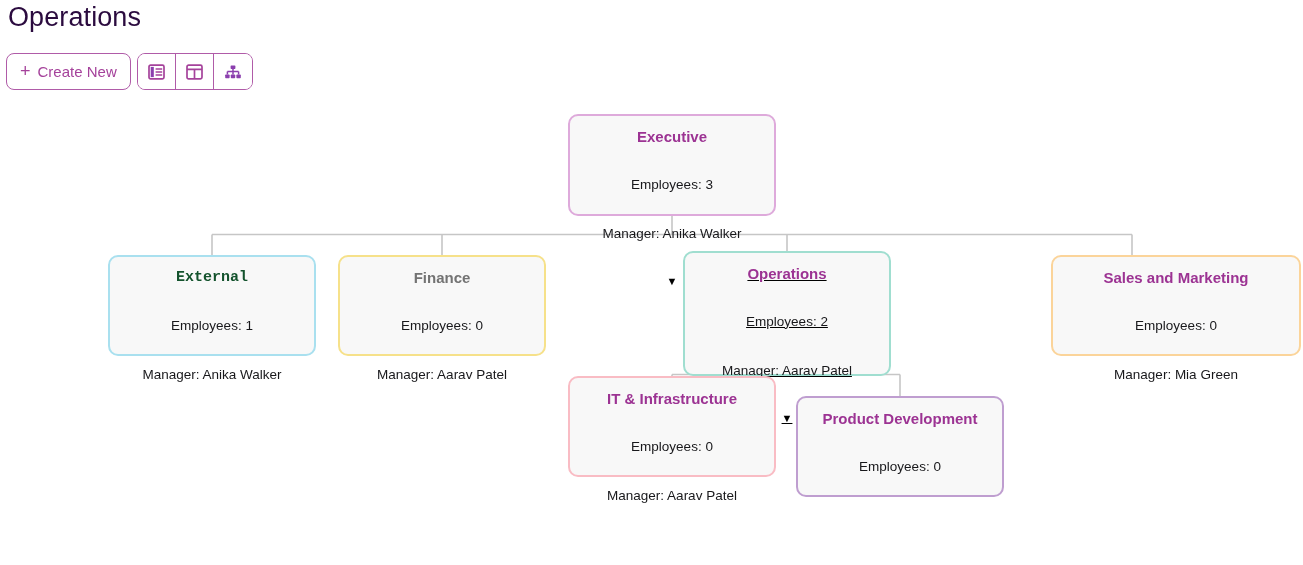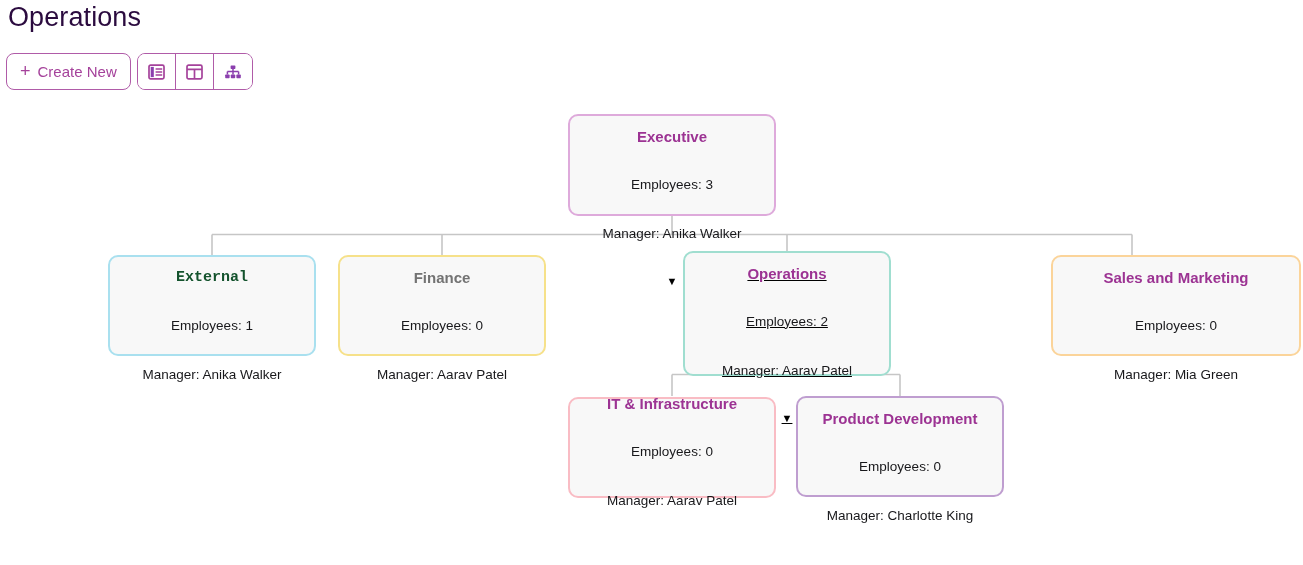--- a/index.html
+++ b/index.html
@@ -203,23 +203,22 @@
       <div class="node-title" style="color: rgb(156, 51, 147);">Operations</div>
       <div class="node-meta">Employees: 2</div>
       <div class="node-meta">Manager: Aarav Patel</div>
       <div class="node-toggle">▼</div>
     </div>
     <div class="node" style="left: 1028px; top: 255px; width: 250px; height: 101px; border-color: rgb(251, 212, 154); margin-left: 23px;">
       <div class="node-title" style="color: rgb(156, 51, 147);">Sales and Marketing</div>
       <div class="node-meta">Employees: 0</div>
       <div class="node-meta">Manager: Mia Green</div>
     </div>
-    <div class="node" style="left: 568px; top: 397px; width: 208px; height: 101px; border-color: rgb(249, 188, 196); justify-content: center;">
+    <div class="node" style="left: 568px; top: 376px; width: 208px; height: 101px; border-color: rgb(249, 188, 196);">
       <div class="node-title" style="color: rgb(156, 51, 147);">IT &amp; Infrastructure</div>
       <div class="node-meta">Employees: 0</div>
       <div class="node-meta">Manager: Aarav Patel</div>
     </div>
     <div class="node" style="left: 796px; top: 396px; width: 208px; height: 101px; border-color: rgb(191, 158, 208);">
       <div class="node-title" style="color: rgb(156, 51, 147);">Product Development</div>
       <div class="node-meta">Employees: 0</div>
-      <div class="node-meta">Manager: Charlotte King</div>
     </div>
   </div>
 
 </body></html>

